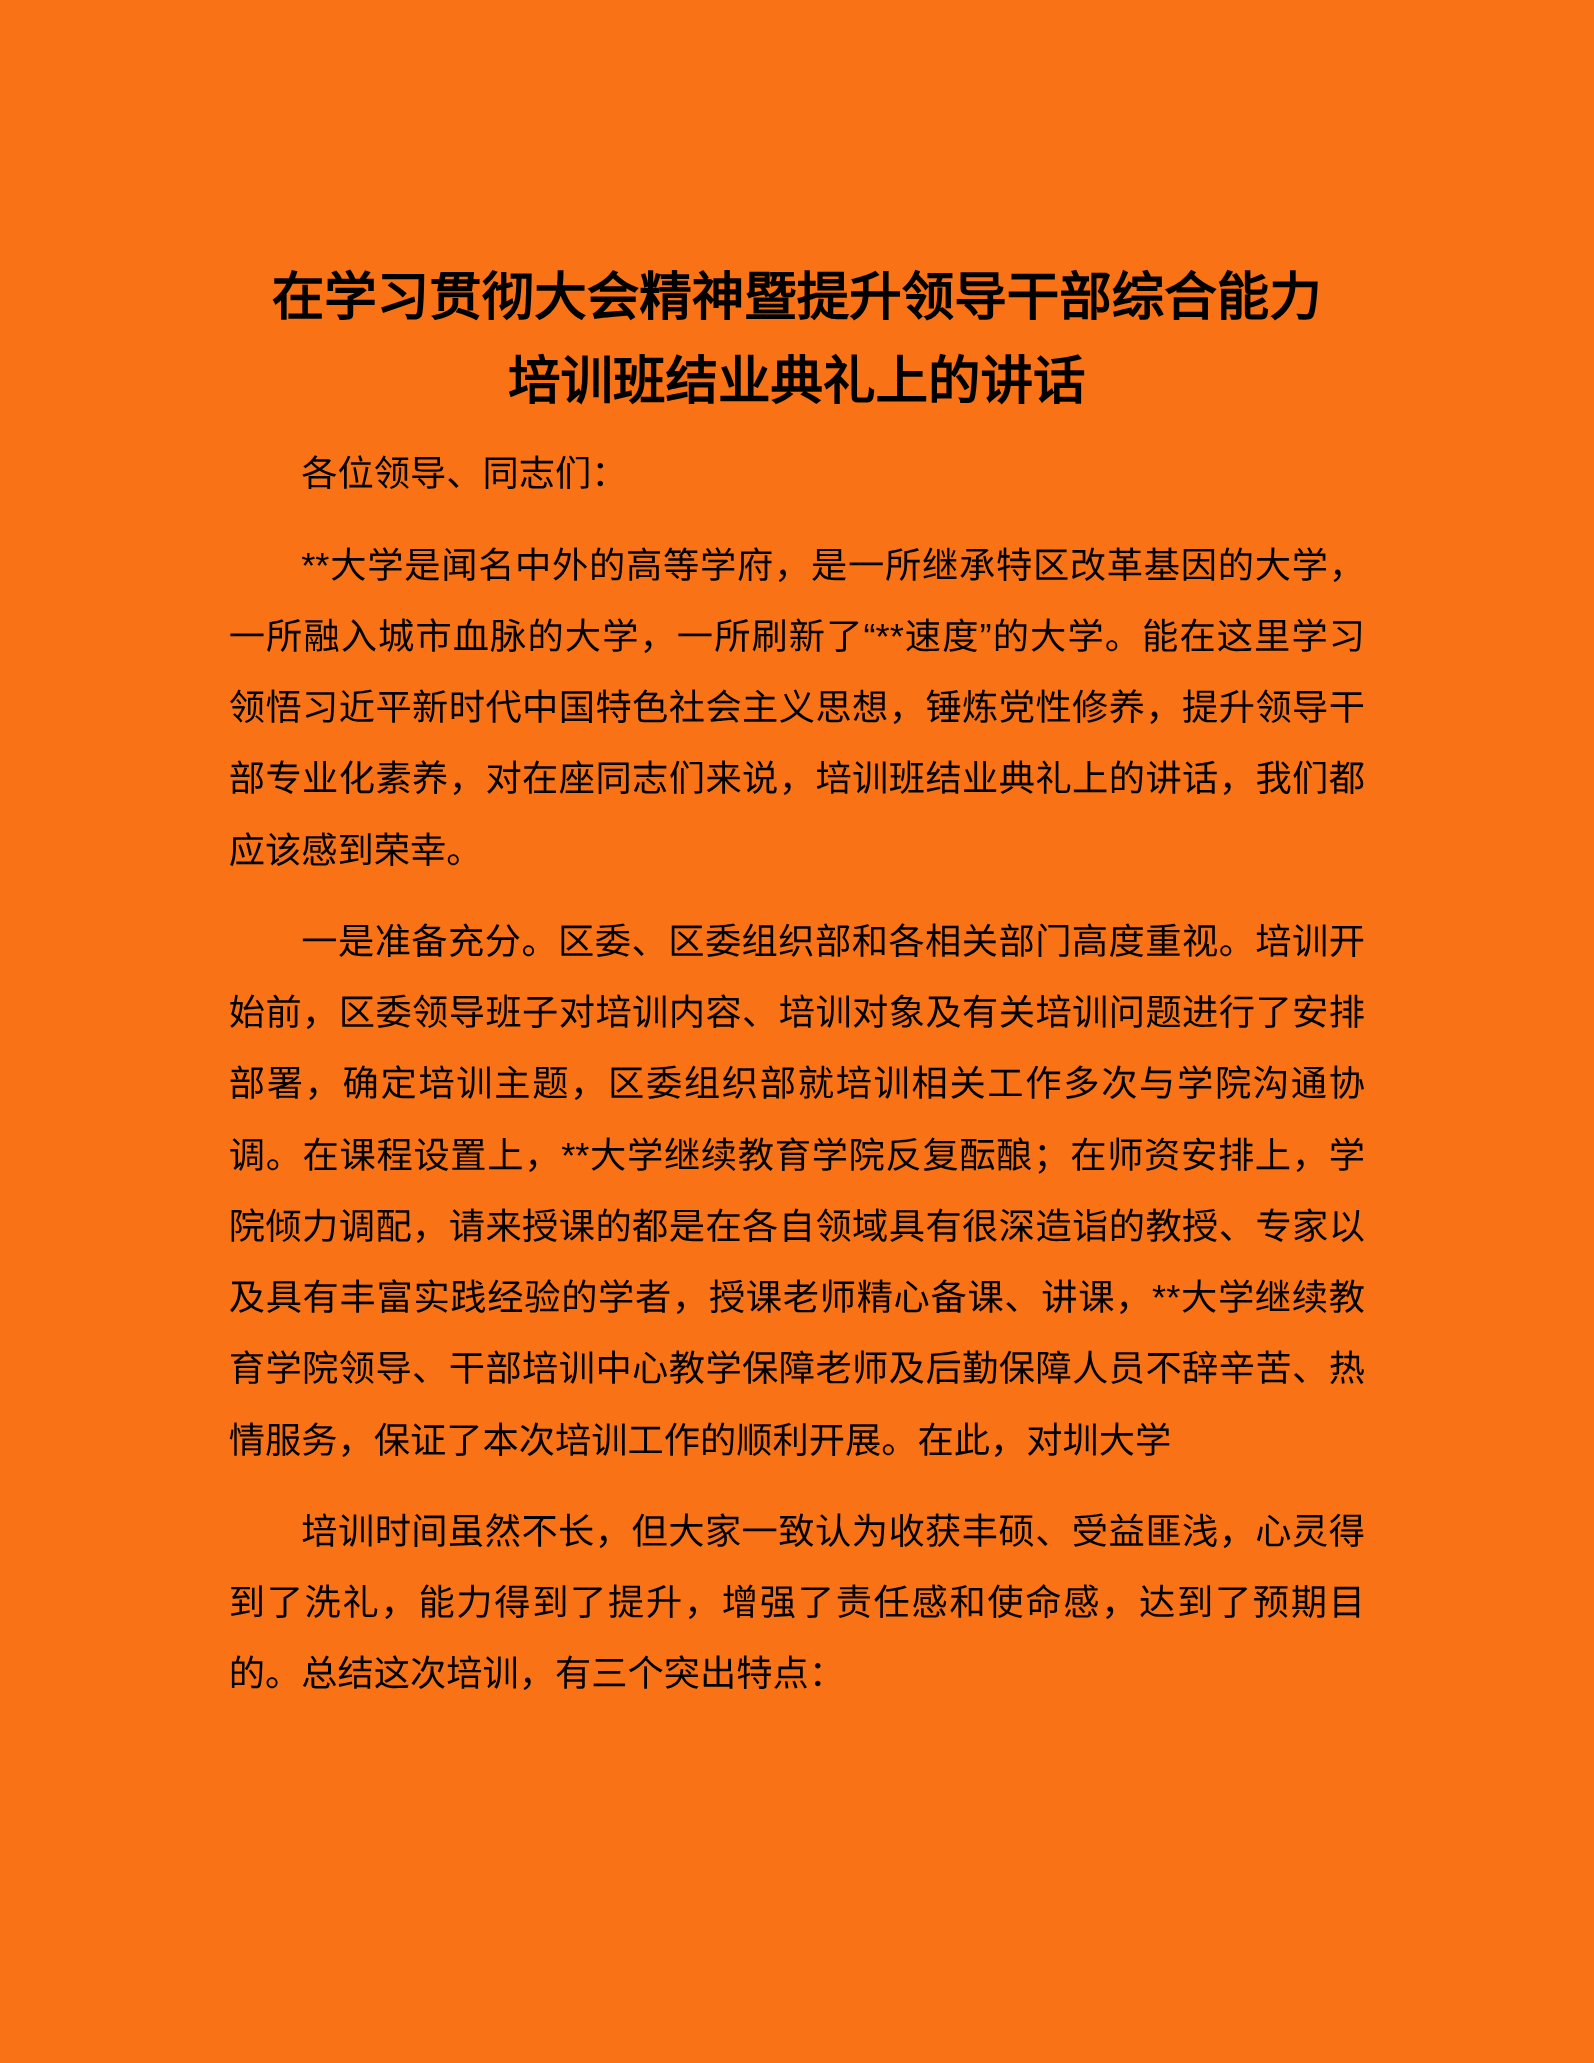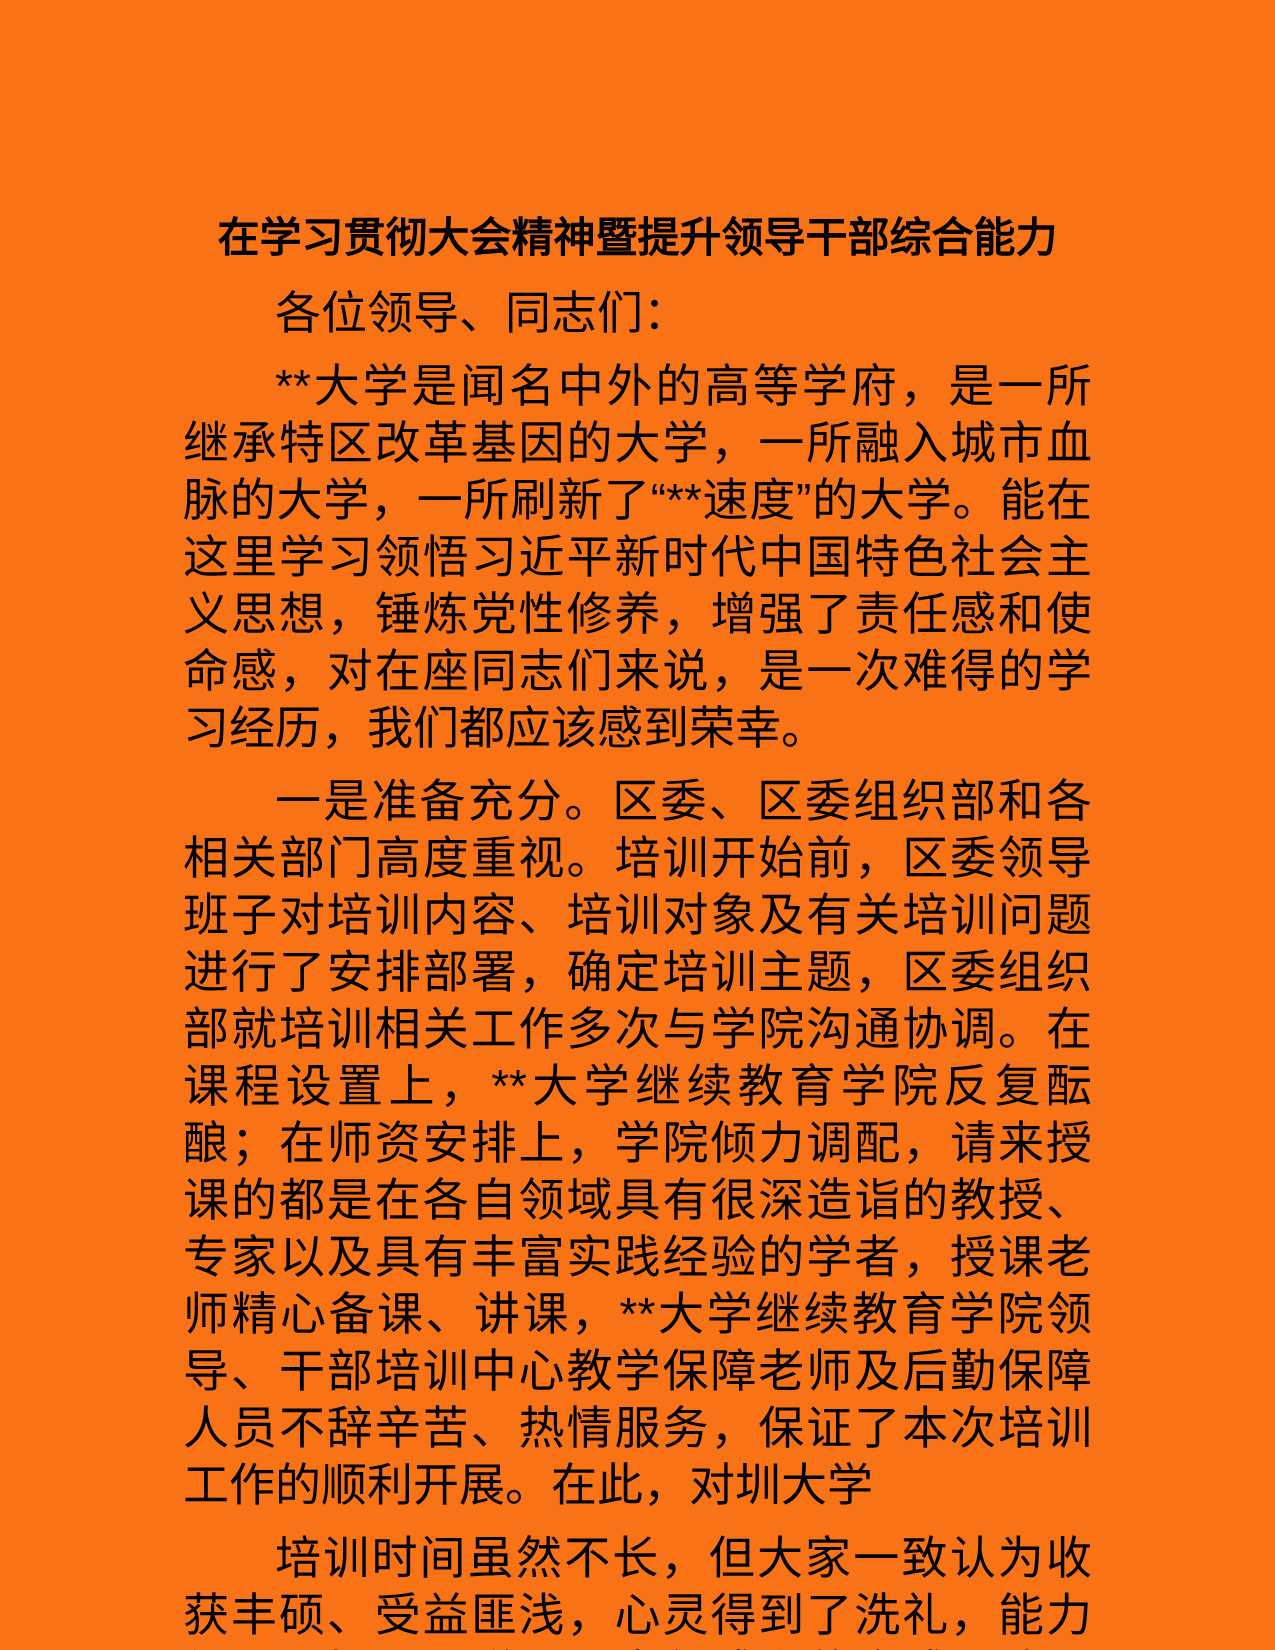--- a/index.html
+++ b/index.html
@@ -25,39 +25,40 @@
     font-weight: 700;
     line-height: 67px;
     text-align: center;
     color: #000000;
   }
   .title-line {
     display: block;
   }
   .para {
     margin: 0 0 16px 0;
-    font-size: 46px;
+    font-size: 29px;
     line-height: 57px;
     text-align: justify;
     text-justify: inter-ideograph;
     text-indent: 2em;
     color: #000000;
     word-break: break-all;
   }
 </style>
 </head>
 <body>
 
 <div class="page">
 
   <h1 class="doc-title">
     <span class="title-line">在学习贯彻大会精神暨提升领导干部综合能力</span>
+    <span class="title-line">培训班结业典礼上的讲话</span>
   </h1>
 
   <p class="para">各位领导、同志们：</p>
 
-  <p class="para">**大学是闻名中外的高等学府，是一所继承特区改革基因的大学，一所融入城市血脉的大学，一所刷新了“**速度”的大学。能在这里学习领悟习近平新时代中国特色社会主义思想，锤炼党性修养，增强了责任感和使命感，对在座同志们来说，是一次难得的学习经历，我们都应该感到荣幸。</p>
+  <p class="para">**大学是闻名中外的高等学府，是一所继承特区改革基因的大学，一所融入城市血脉的大学，一所刷新了“**速度”的大学。能在这里学习领悟习近平新时代中国特色社会主义思想，锤炼党性修养，提升领导干部专业化素养，对在座同志们来说，培训班结业典礼上的讲话，我们都应该感到荣幸。</p>
 
   <p class="para">一是准备充分。区委、区委组织部和各相关部门高度重视。培训开始前，区委领导班子对培训内容、培训对象及有关培训问题进行了安排部署，确定培训主题，区委组织部就培训相关工作多次与学院沟通协调。在课程设置上，**大学继续教育学院反复酝酿；在师资安排上，学院倾力调配，请来授课的都是在各自领域具有很深造诣的教授、专家以及具有丰富实践经验的学者，授课老师精心备课、讲课，**大学继续教育学院领导、干部培训中心教学保障老师及后勤保障人员不辞辛苦、热情服务，保证了本次培训工作的顺利开展。在此，对圳大学</p>
 
   <p class="para">培训时间虽然不长，但大家一致认为收获丰硕、受益匪浅，心灵得到了洗礼，能力得到了提升，增强了责任感和使命感，达到了预期目的。总结这次培训，有三个突出特点：</p>
 
 </div>
 
 </body></html>

